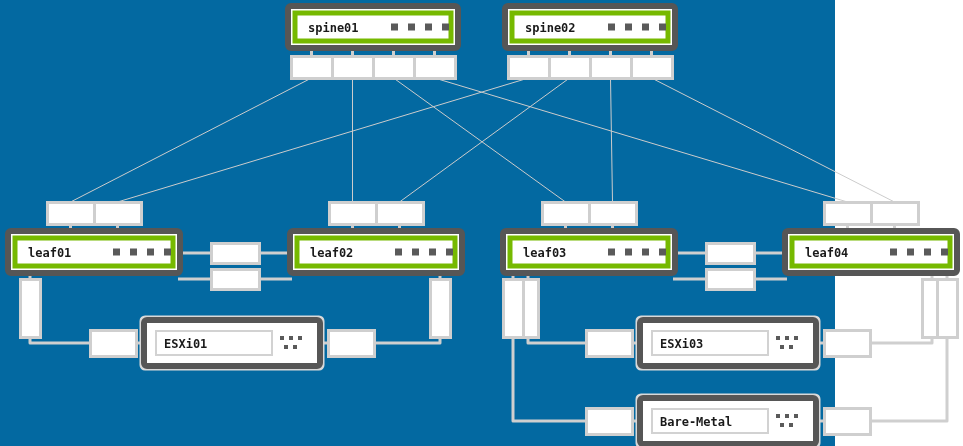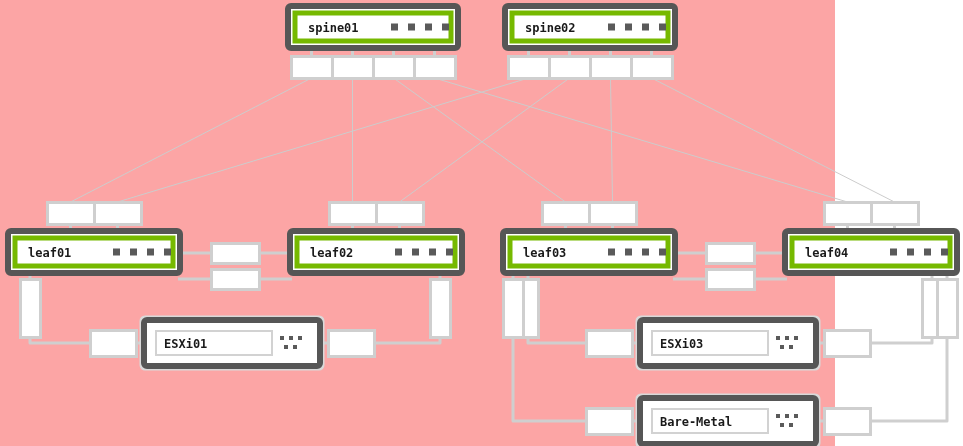--- a/index.html
+++ b/index.html
@@ -1,20 +1,20 @@
 <!DOCTYPE html>
 <html><head>
 <meta charset="utf-8">
 <style>
   html,body{margin:0;padding:0;background:#ffffff;}
   body{
     width:963px;height:446px;overflow:hidden;
     font-family:"DejaVu Sans Mono","Liberation Mono",monospace;
   }
-  #stage{position:relative;width:835px;height:446px;background:#fca5a5;}
+  #stage{position:relative;width:835px;height:446px;background:#0369a1;}
   svg#topo{position:absolute;left:0;top:0;width:963px;height:446px;display:block;}
   .dev-label{
     font-family:"DejaVu Sans Mono","Liberation Mono",monospace;
     font-size:12px;font-weight:bold;fill:#1a1a1a;
     dominant-baseline:middle;
   }
 </style>
 </head>
 <body>
 

